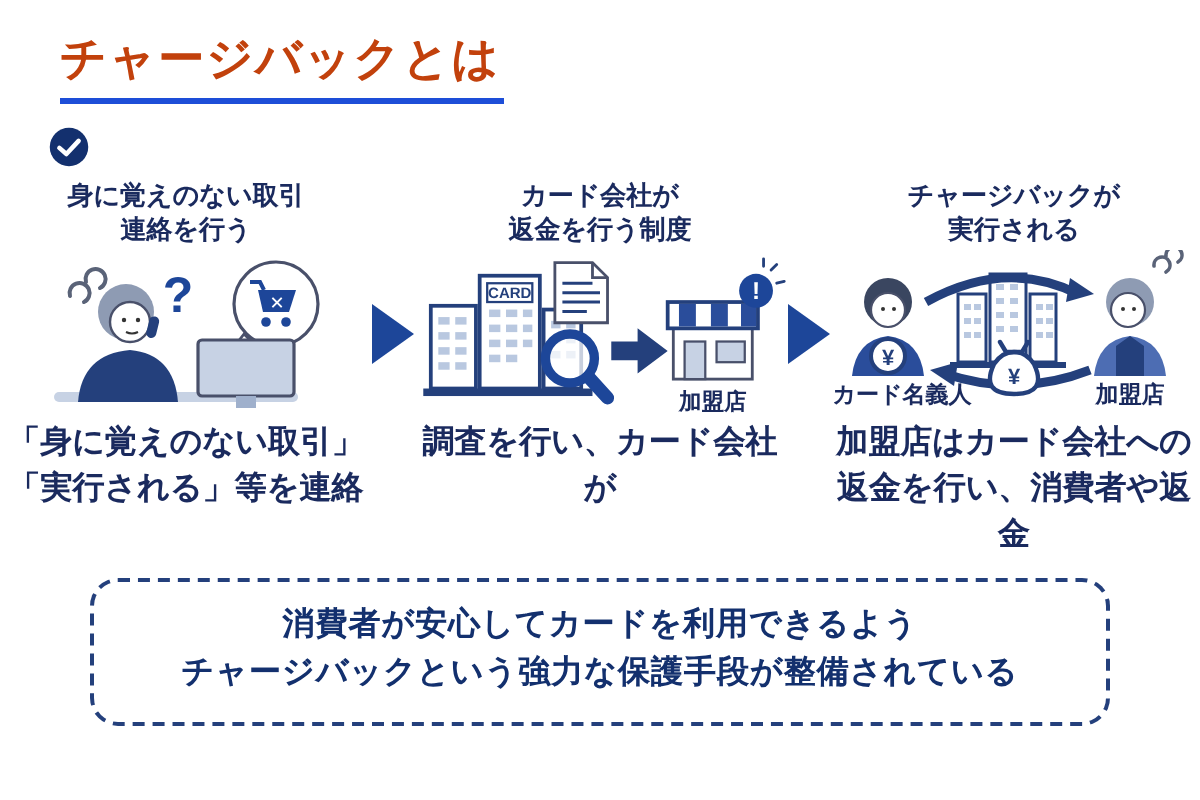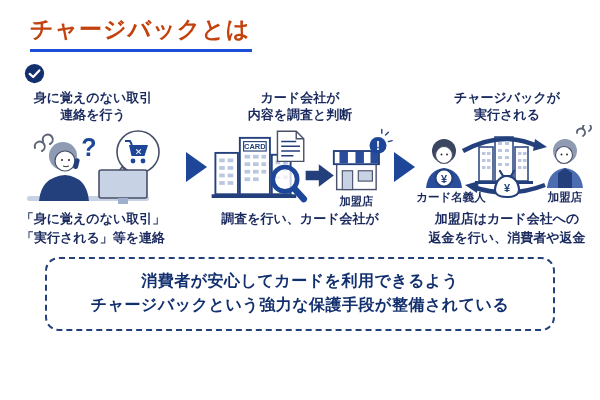--- a/index.html
+++ b/index.html
@@ -15,21 +15,21 @@
   .intro-bar{width:5px;background:#1b2f6e;border-radius:2px;margin-right:11px;}
   .intro-text{font-size:15px;font-weight:bold;line-height:1.5;color:#14224e;letter-spacing:.5px;}
   .section-head{display:flex;align-items:center;margin:11px 0 0 24px;gap:4px;}
   .section-head .label{font-size:16px;font-weight:bold;color:#13306e;letter-spacing:.5px;}
   .check-icon{width:21px;height:21px;display:block;}
   .flow{display:flex;margin-top:6px;align-items:flex-start;}
   .step{display:flex;flex-direction:column;align-items:center;}
   .step1{width:186px;} .step2{width:188px;} .step3{width:186px;justify-content:center;}
   .step-title{font-size:13px;font-weight:bold;text-align:center;line-height:1.3;color:#1a2a5e;height:36px;}
   .illus{height:82px;display:flex;align-items:center;justify-content:center;}
-  .step-caption{font-size:13px;font-weight:bold;text-align:center;line-height:1.45;color:#1a2a5e;margin-top:2px;}
+  .step-caption{font-size:16px;font-weight:bold;text-align:center;line-height:1.45;color:#1a2a5e;margin-top:2px;}
   .flow-arrow-wrap{width:20px;display:flex;justify-content:center;}
   .flow-arrow{
     margin-top:62px;width:0;height:0;
     border-top:15px solid transparent;border-bottom:15px solid transparent;border-left:21px solid #1d4699;
   }
   .footer-box{
     margin:9px 45px 0 45px;border:2px dashed #24407c;border-radius:14px;
     padding:10px 6px 12px 6px;text-align:center;
     font-size:16px;font-weight:bold;color:#13306e;line-height:1.5;letter-spacing:.5px;
   }
@@ -98,21 +98,21 @@
       </div>
     </div>
 
     <div class="flow-arrow-wrap">
       <div class="flow-arrow"></div>
     </div>
 
     <div class="step step2">
       <div class="step-title">
         <div>カード会社が</div>
-        <div>内容を調査と判断</div>
+        <div>返金を行う制度</div>
       </div>
       <div class="illus">
         <svg width="188" height="84" viewBox="0 0 200 86">
 
           <g>
             <rect x="10" y="28" width="24" height="44" fill="#fff" stroke="#24407c" stroke-width="2"></rect>
             <rect x="36" y="12" width="32" height="60" fill="#fff" stroke="#24407c" stroke-width="2"></rect>
             <rect x="70" y="30" width="20" height="42" fill="#fff" stroke="#24407c" stroke-width="2"></rect>
             <rect x="6" y="72" width="90" height="4" fill="#24407c"></rect>
             <rect x="40" y="16" width="24" height="10" fill="#fff" stroke="#24407c" stroke-width="1.2"></rect>

